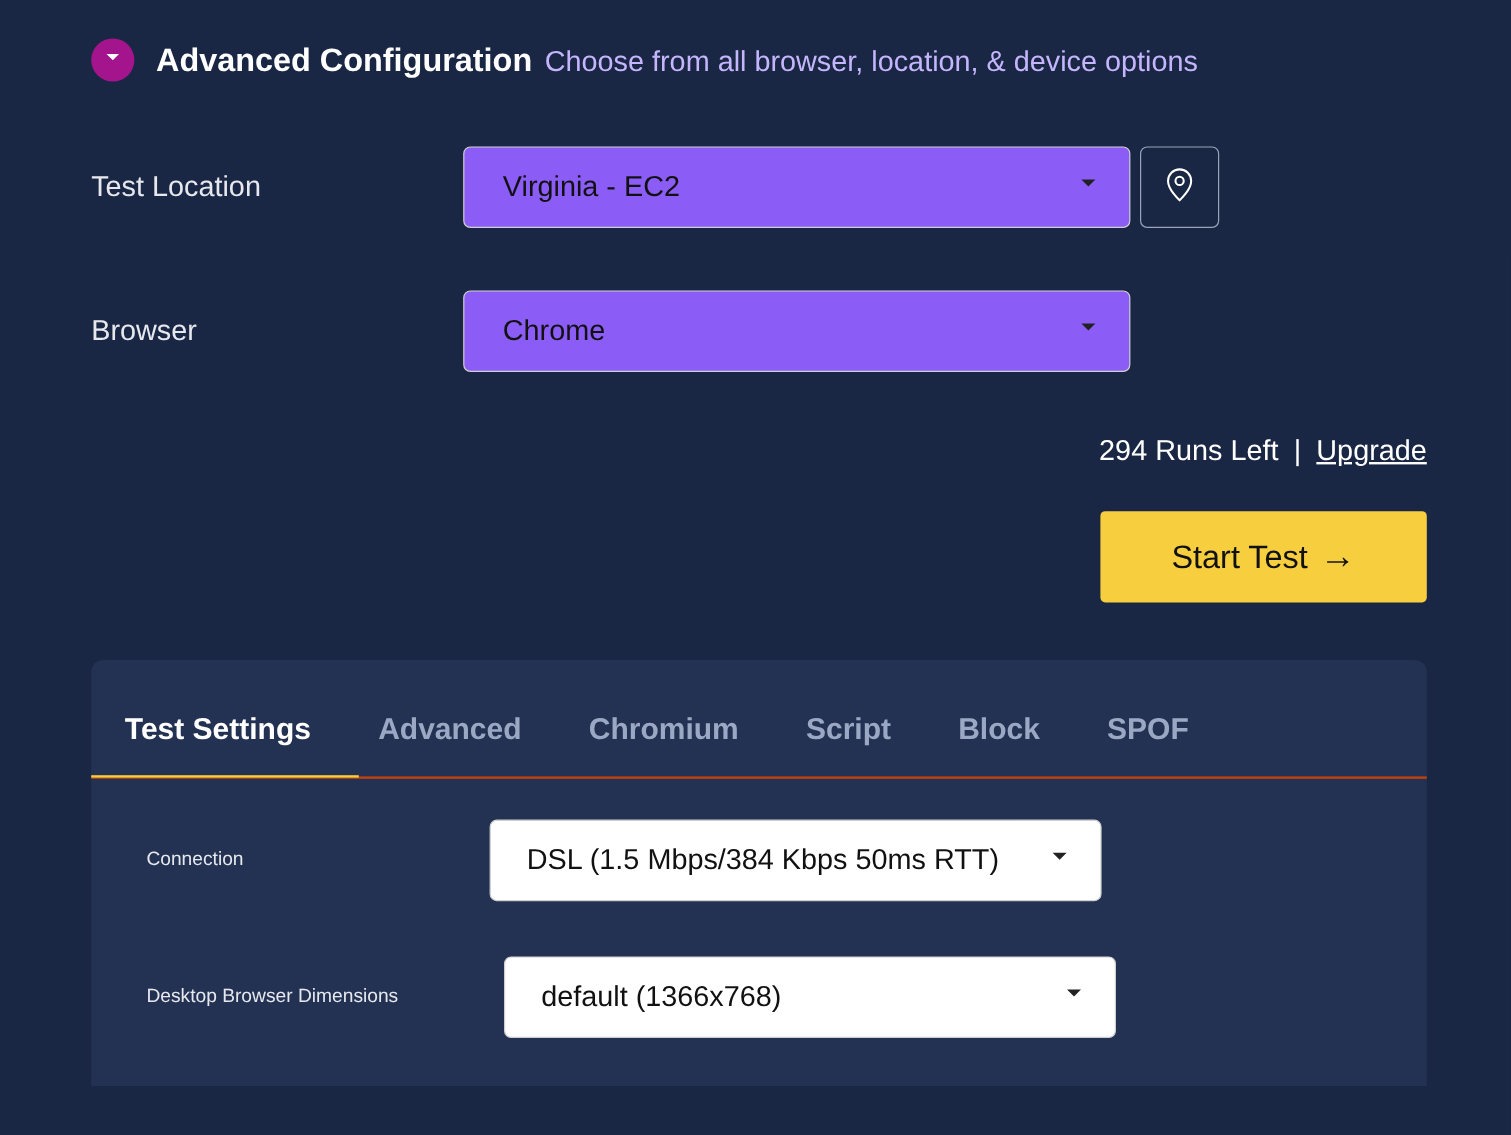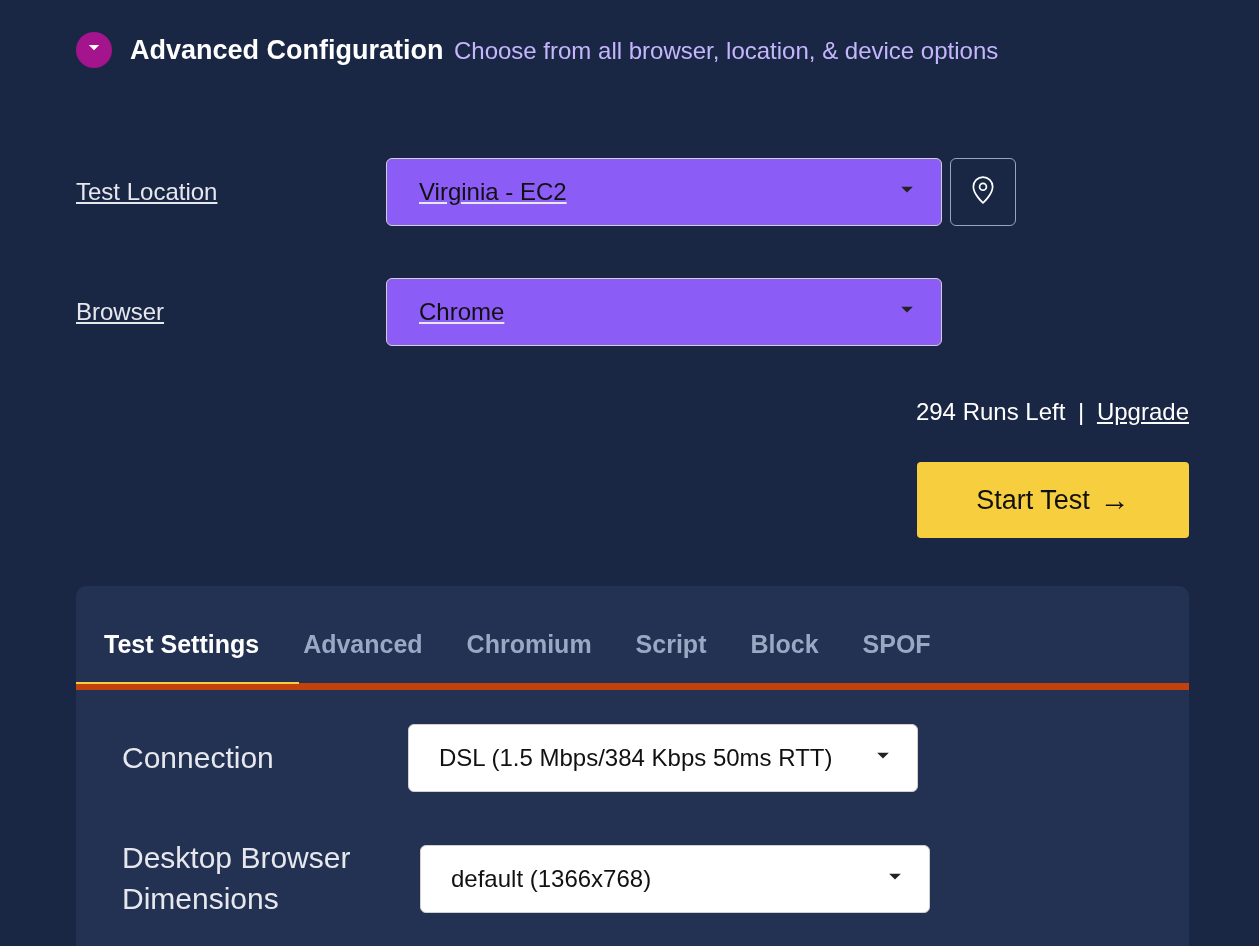--- a/index.html
+++ b/index.html
@@ -17,21 +17,21 @@
     width: 36px; height: 36px; border-radius: 50%;
     background: #a4148c;
     display: flex; align-items: center; justify-content: center;
     flex: 0 0 auto;
     cursor: pointer;
   }
   .chev-circle svg { width: 18px; height: 18px; fill: #fff; }
   .header-title { font-size: 27px; font-weight: 700; color: #fff; }
   .header-sub { font-size: 24px; font-weight: 400; color: #c4b5fd; margin-left: 6px; }
 
-  .form { margin-top: 90px; text-decoration: underline; }
+  .form { margin-top: 54px; }
   .row { display: flex; align-items: center; margin-bottom: 52px; }
   .row-label { width: 310px; font-size: 24px; color: #e6e8ee; }
   .select {
     width: 556px; height: 68px;
     background: #8b5cf6; color: #111;
     border: 1px solid #d0d0d0; border-radius: 6px;
     display: flex; align-items: center; justify-content: space-between;
     padding: 0 24px 0 32px;
     font-size: 24px;
     cursor: pointer;
@@ -62,42 +62,42 @@
 
   .panel {
     background: #233252;
     border-radius: 10px 10px 0 0;
     margin-top: 48px;
     padding: 0;
   }
   .tabs {
     display: flex;
     padding: 38px 28px 0 28px;
-    border-bottom: 7px solid #c2410c;
-    gap: 44px;
+    border-bottom: 2px solid #c2410c;
+    gap: 56px;
     font-size: 25px;
   }
   .tab {
     color: #9aa8c4;
     font-weight: 700;
     padding: 6px 0 24px 0;
     cursor: pointer;
     position: relative;
   }
   .tab.active { color: #fff; }
   .tab.active::after {
     content: "";
     position: absolute; left: -40px; right: -40px; bottom: -1px;
     height: 2px; background: #f6ce3e;
   }
   .tab-first.active::after { left: -28px; right: -40px; }
 
   .panel-body { padding: 34px 46px 40px 46px; }
   .prow { display: flex; align-items: center; margin-bottom: 46px; }
-  .plabel { width: 286px; font-size: 30px; color: #e6e8ee; line-height: 1.35; }
+  .plabel { width: 286px; font-size: 16px; color: #e6e8ee; line-height: 1.35; }
   .psel {
     width: 510px; height: 68px;
     background: #ffffff; color: #111;
     border: 1px solid #d0d0d0; border-radius: 6px;
     display: flex; align-items: center; justify-content: space-between;
     padding: 0 24px 0 30px;
     font-size: 24px;
     cursor: pointer;
   }
   .psel .caret svg { width: 20px; height: 20px; fill: #222; }

